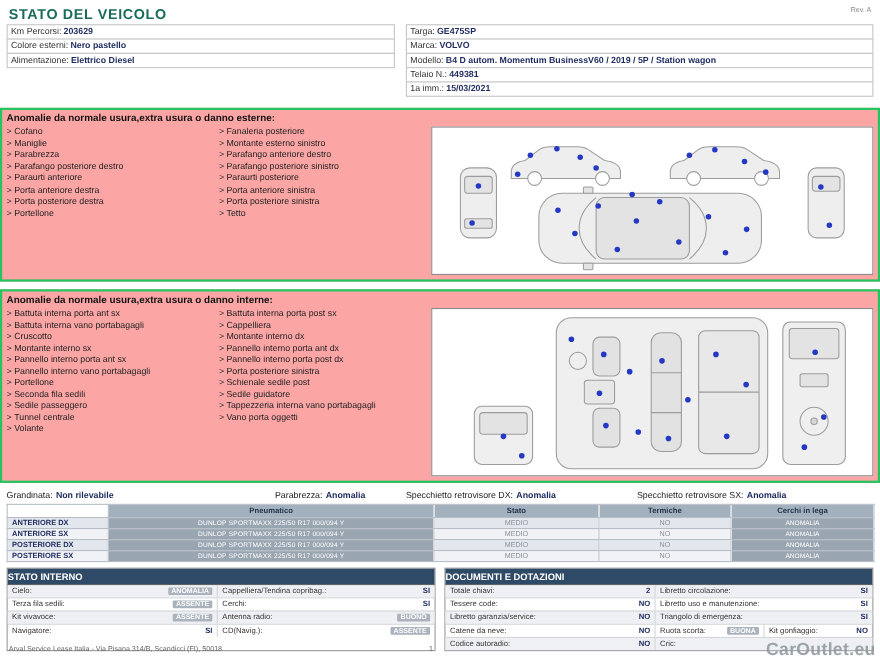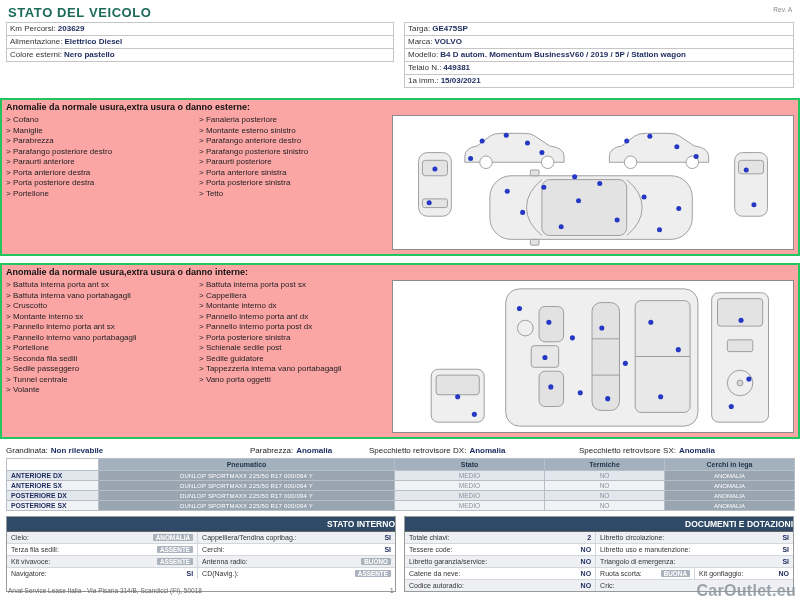--- a/index.html
+++ b/index.html
@@ -11,21 +11,21 @@
   .page{position:relative;width:800px;height:600px;padding-top:2px;overflow:hidden;background:#fff}
 
   
   .topbar{display:flex;justify-content:space-between;align-items:flex-start;padding:3px 8px 2px}
   .title{color:var(--title);font-size:13px;font-weight:bold;letter-spacing:.6px}
   .rev{font-size:6.5px;color:#888;padding-top:1px}
 
   
   .vinfo{display:flex;gap:10px;margin:1px 6px 10px;align-items:flex-start}
   .vcol{display:flex;flex-direction:column}
-  .vcol.left{width:388px}
+  .vcol.left{width:353px}
   .vcol.right{flex:1}
   .info-row{border:1px solid #c6c6c6;margin-top:-1px;padding:1px 3px;font-size:8px;line-height:1.25;background:#fff}
   .info-row .lbl{color:#333}
   .info-row .val{font-weight:bold;color:var(--val);margin-left:2px}
 
   
   .panel{border:2px solid #22c55e;margin:0 0 7px;background:#fca5a5}
   .panel-title{font-weight:bold;font-size:9px;padding:2px 4px 2px;color:#111}
   .panel-body{display:flex;padding:1px 4px 4px}
   .lists{display:flex;flex:0 0 386px;width:386px}
@@ -54,21 +54,21 @@
   table.tires tbody tr:nth-child(odd){--rowbg:#e2e7ed}
   table.tires tbody tr:nth-child(even){--rowbg:#f0f2f5}
   td.pos{font-weight:bold;color:var(--val);padding-left:4px;font-size:6.8px;height:10px;background:var(--rowbg)}
   td.pneu{background:var(--graycell);color:#fff;text-align:center;font-size:6px;letter-spacing:.2px}
   td.stato,td.term{text-align:center;color:#8b929c;font-size:6.5px;background:var(--rowbg)}
   td.cerchi{background:var(--graycell);color:#fff;text-align:center;font-size:6px}
 
   
   .btables{display:flex;gap:8px;margin:0 6px}
   .btable{flex:1;border:1px solid #9a9a9a;background:#fff}
-  .bhead{background:var(--hdr);color:#fff;font-weight:bold;text-align:right;font-size:8.5px;padding:2px 0;border-bottom:1px solid #666}
+  .bhead{background:var(--hdr);color:#fff;font-weight:bold;text-align:left;font-size:8.5px;padding:2px 0;border-bottom:1px solid #666}
   .brows>.brow{display:flex;font-size:7px;line-height:1.15;border-top:1px solid #d3d7db}
   .brows>.brow:first-child{border-top:none}
   .brows>.brow:nth-child(odd){background:#eef0f3}
   .pair{flex:1;display:flex;align-items:center;padding:1.5px 4px;min-height:10.5px}
   .pair.first{flex:0 0 49%}
   .pair+.pair{border-left:1px solid #d3d7db}
   .pair .lbl{color:#333}
   .pair .val{margin-left:auto;font-weight:bold;color:var(--val)}
   .pair .val.chip{background:#aab3bd;color:#fff;padding:0 3px;border-radius:1px;font-size:6.4px;font-weight:bold}
 
@@ -85,22 +85,22 @@
 
   <div class="topbar">
     <div class="title">STATO DEL VEICOLO</div>
     <div class="rev">Rev. A</div>
   </div>
 
   <div class="vinfo">
     <div class="vcol left">
 
     <div class="info-row"><span class="lbl">Km Percorsi:</span><span class="val">203629</span></div>
+        <div class="info-row"><span class="lbl">Colore esterni:</span><span class="val">Nero pastello</span></div>
         <div class="info-row"><span class="lbl">Alimentazione:</span><span class="val">Elettrico Diesel</span></div>
-        <div class="info-row"><span class="lbl">Colore esterni:</span><span class="val">Nero pastello</span></div>
       </div>
     <div class="vcol right">
 
     <div class="info-row"><span class="lbl">Targa:</span><span class="val">GE475SP</span></div>
         <div class="info-row"><span class="lbl">Marca:</span><span class="val">VOLVO</span></div>
         <div class="info-row"><span class="lbl">Modello:</span><span class="val">B4 D autom. Momentum BusinessV60 / 2019 / 5P / Station wagon</span></div>
         <div class="info-row"><span class="lbl">Telaio N.:</span><span class="val">449381</span></div>
         <div class="info-row"><span class="lbl">1a imm.:</span><span class="val">15/03/2021</span></div>
       </div>
   </div>

